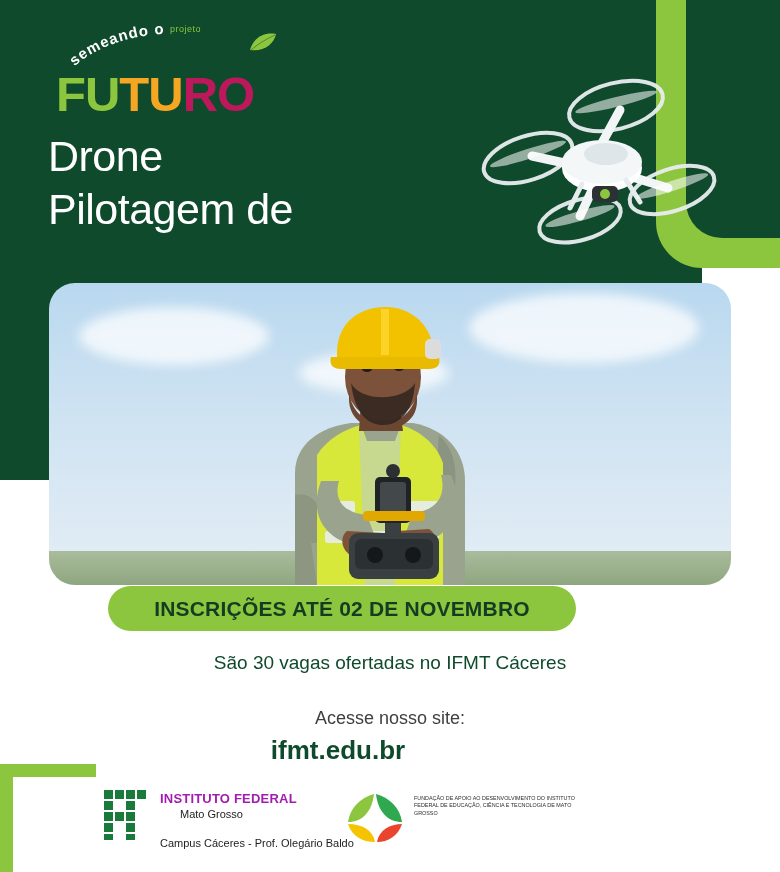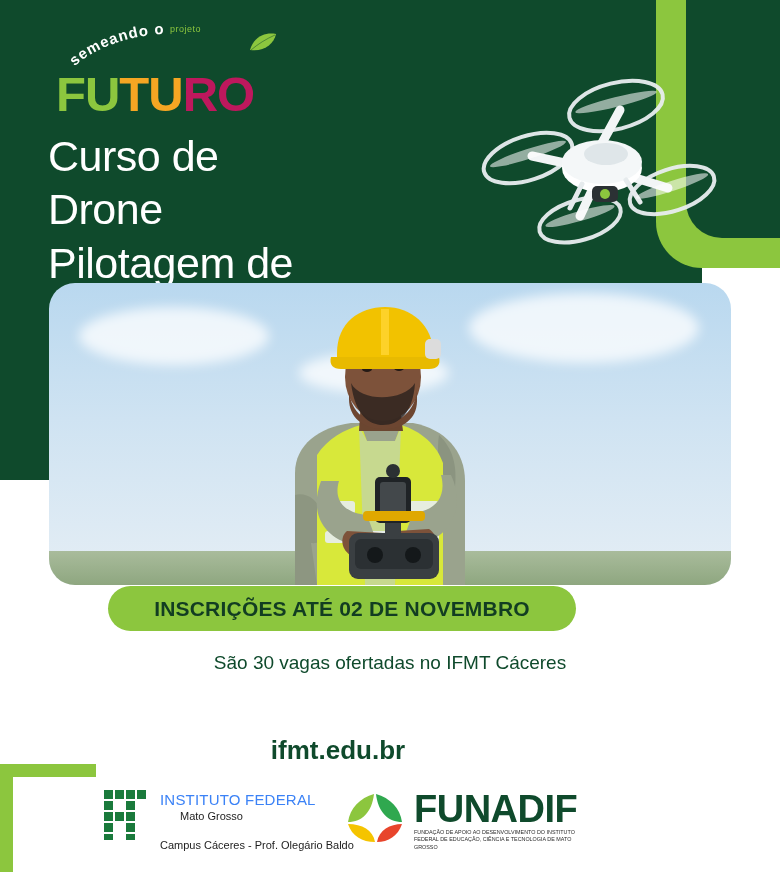--- a/index.html
+++ b/index.html
@@ -183,21 +183,21 @@
   
   .logos {
     position: absolute;
     left: 104px; top: 776px;
     width: 660px; height: 92px;
   }
   
   .ifmt { position: absolute; left: 0; top: 14px; display: flex; align-items: flex-start; }
   .ifmt-mark { width: 46px; height: 50px; margin-right: 10px; }
   .ifmt-txt { padding-top: 2px; }
-  .ifmt-title { font-size: 15px; font-weight: normal; color: #3b82f6; letter-spacing: .2px; line-height: 1.05; }
+  .ifmt-title { font-size: 13px; font-weight: bold; color: #a21caf; letter-spacing: .2px; line-height: 1.05; }
   .ifmt-sub1 { font-size: 11px; color: #1d1d1d; margin-top: 2px; padding-left: 20px; }
   .ifmt-sub2 { font-size: 11px; color: #1d1d1d; margin-top: 17px; }
 
   
   .funadif { position: absolute; left: 240px; top: 16px; display: flex; align-items: flex-start; }
   .funadif-mark { width: 64px; height: 52px; margin-right: 6px; }
   .funadif-word { font-size: 38px; font-weight: bold; color: #0f4a2c; line-height: .9; letter-spacing: -0.5px; }
   .funadif-legal { font-size: 5.4px; color: #2b2b2b; line-height: 1.35; margin-top: 3px; max-width: 172px; }
 
   
@@ -234,21 +234,20 @@
     <svg class="leaf" viewBox="0 0 30 22">
       <path d="M2 18 C6 4 18 0 28 2 C26 12 16 20 2 18 Z" fill="#8cc63e"></path>
       <path d="M3 18 C10 12 18 7 27 3" stroke="#0f4a2c" stroke-width="1" fill="none" opacity=".5"></path>
     </svg>
     <div class="brand-futuro">
       <span class="c1">FU</span><span class="c2">TU</span><span class="c3">RO</span>
     </div>
   </div>
 
   <div class="headline">
-    <div>Curso de</div>
     <div>Drone</div>
     <div>Pilotagem de</div>
   </div>
 
   <div class="drone-wrap">
     <svg viewBox="0 0 340 210" width="340" height="210">
 
       <g stroke="#e9eef0" stroke-width="4" fill="none" opacity=".95">
         <ellipse cx="108" cy="108" rx="46" ry="22" transform="rotate(-18 108 108)"></ellipse>
         <ellipse cx="196" cy="56" rx="48" ry="23" transform="rotate(-14 196 56)"></ellipse>
@@ -337,20 +336,21 @@
       <rect x="176" y="172" width="36" height="46" rx="5" fill="#1f2326"></rect>
       <rect x="181" y="177" width="26" height="36" rx="3" fill="#43484b"></rect>
       <circle cx="194" cy="166" r="7" fill="#2b3033"></circle>
       <rect x="164" y="206" width="62" height="10" rx="4" fill="#e0a800"></rect>
     </svg>
   </div>
 
   <div class="pill">INSCRIÇÕES ATÉ 02 DE NOVEMBRO</div>
 
   <div class="vagas">São 30 vagas ofertadas no IFMT Cáceres</div>
+  <div class="site-label">Acesse nosso site:</div>
   <div class="site-url">ifmt.edu.br</div>
 
   <div class="bracket">
     <div class="h"></div>
     <div class="v"></div>
   </div>
 
   <div class="logos">
 
     <div class="ifmt">
@@ -380,20 +380,19 @@
 
     <div class="funadif">
       <svg class="funadif-mark" viewBox="0 0 64 52">
         <path d="M30 2 C16 6 6 16 4 30 C18 30 28 20 30 2 Z" fill="#8cc63e"></path>
         <path d="M32 2 C46 6 56 16 58 30 C44 30 34 20 32 2 Z" fill="#2fa84f"></path>
         <path d="M4 32 C8 44 18 50 31 50 C29 38 18 32 4 32 Z" fill="#f5c400"></path>
         <path d="M58 32 C54 44 44 50 33 50 C35 38 46 32 58 32 Z" fill="#e8452c"></path>
         <circle cx="31" cy="30" r="6" fill="#ffffff"></circle>
       </svg>
       <div>
-        <div class="funadif-word">FUNADIF</div>
         <div class="funadif-legal">FUNDAÇÃO DE APOIO AO DESENVOLVIMENTO DO INSTITUTO FEDERAL DE EDUCAÇÃO, CIÊNCIA E TECNOLOGIA DE MATO GROSSO</div>
       </div>
     </div>
 
 
   </div>
 </div>
 
 </body></html>

